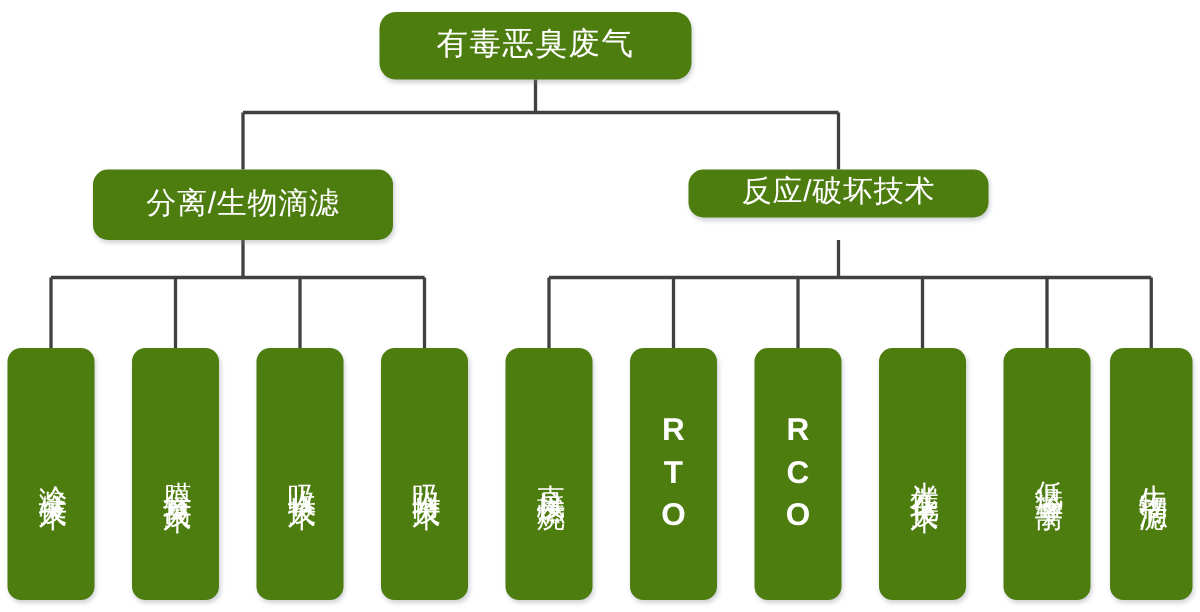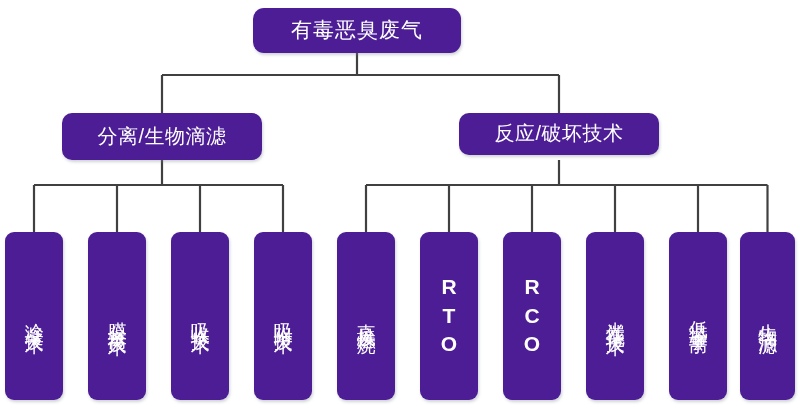--- a/index.html
+++ b/index.html
@@ -19,21 +19,21 @@
     position: absolute;
     left: 0;
     top: 0;
     width: 800px;
     height: 408px;
     pointer-events: none;
   }
   .node {
     position: absolute;
     box-sizing: border-box;
-    background: #4c1d95;
+    background: #4d7c0f;
     border-radius: 9px;
     color: #ffffff;
     display: flex;
     align-items: center;
     justify-content: center;
     text-align: center;
     box-shadow: 1px 2px 3px rgba(120,130,140,0.35);
     line-height: 1.08;
   }
   .node-root {
@@ -89,21 +89,21 @@
         <line x1="615" y1="185" x2="615" y2="232"></line>
         <line x1="698" y1="185" x2="698" y2="232"></line>
         <line x1="767.5" y1="185" x2="767.5" y2="232"></line>
       </g>
   </svg>
 
   <div class="node node-root" style="left: 253px; top: 8px; width: 208px; height: 45px;">有毒恶臭废气</div>
 
   <div class="node node-branch" style="left: 62px; top: 113px; width: 200px; height: 47px;">分离/生物滴滤</div>
 
-  <div class="node node-branch" style="left: 459px; top: 113px; width: 200px; height: 42px;">反应/破坏技术</div>
+  <div class="node node-branch" style="left: 459px; top: 113px; width: 200px; height: 32px;">反应/破坏技术</div>
 
   <div class="node node-leaf" style="left: 5px; top: 232px; width: 58px; height: 168px;">冷凝技术</div>
   <div class="node node-leaf" style="left: 88px; top: 232px; width: 58px; height: 168px;">膜分离技术</div>
   <div class="node node-leaf" style="left: 171px; top: 232px; width: 58px; height: 168px;">吸收技术</div>
   <div class="node node-leaf" style="left: 254px; top: 232px; width: 58px; height: 168px;">吸附技术</div>
   <div class="node node-leaf" style="left: 337px; top: 232px; width: 58px; height: 168px;">直接燃烧</div>
   <div class="node node-leaf latin" style="left: 420px; top: 232px; width: 58px; height: 168px;">R
 T
 O</div>
   <div class="node node-leaf latin" style="left: 503px; top: 232px; width: 58px; height: 168px;">R

